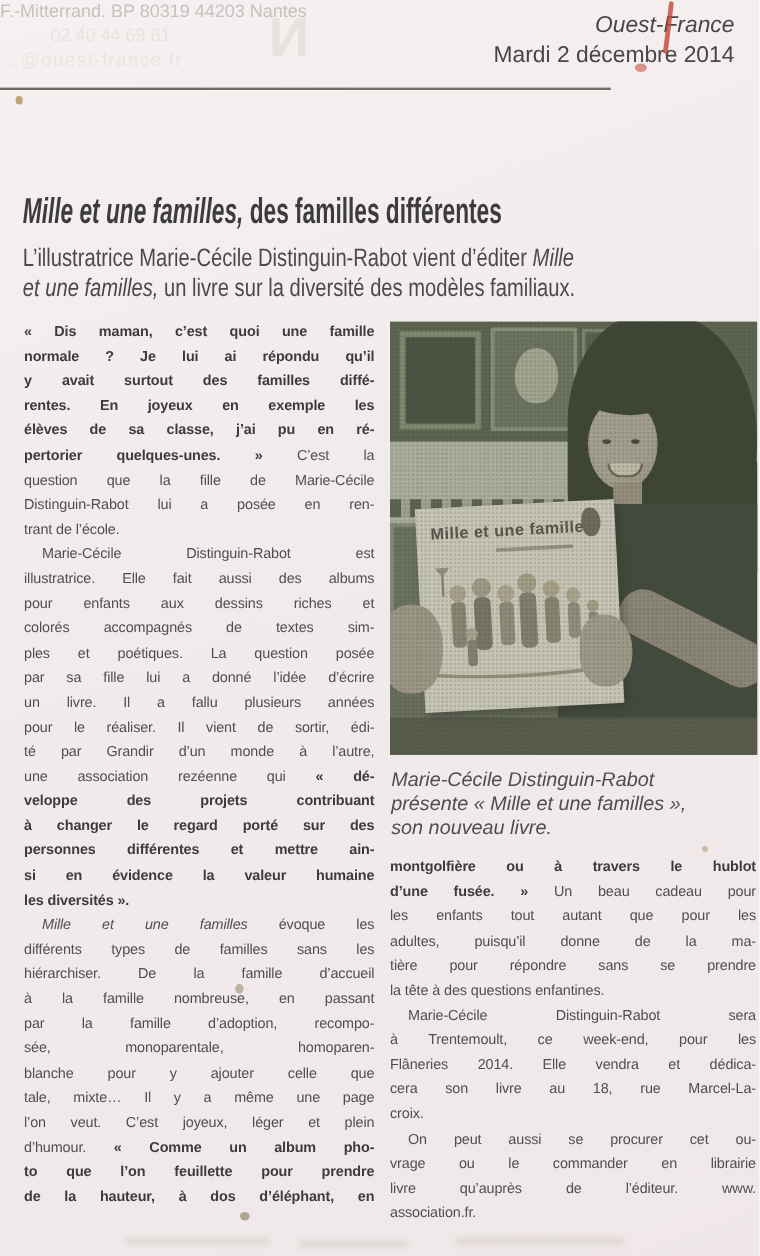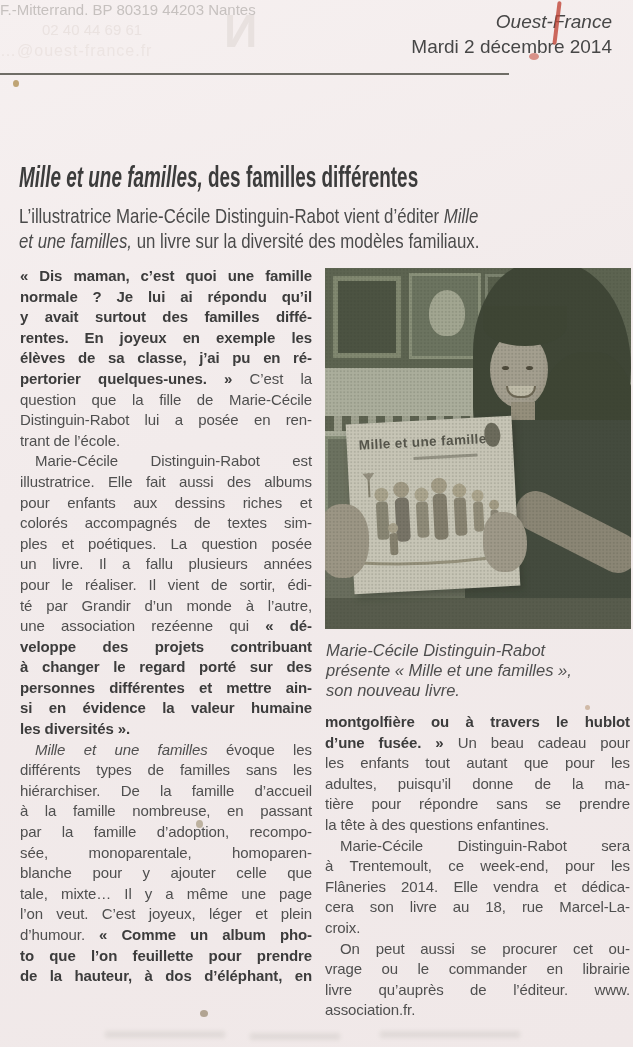--- a/index.html
+++ b/index.html
@@ -17,21 +17,21 @@
               border-radius:2px;transform:rotate(7deg);}
   .pen-dot{position:absolute;left:529px;top:53px;width:10px;height:7px;background:#c14537;opacity:.55;border-radius:50%;}
   .top-rule{position:absolute;left:0;top:73px;width:509px;height:2px;background:#6f6d66;}
   
   .headline{position:absolute;left:19px;top:160px;font-size:30px;font-weight:bold;color:#414843;
             white-space:nowrap;transform:scaleX(.63);transform-origin:left top;}
   .subhead{position:absolute;left:19px;top:203px;font-size:21px;line-height:25px;color:#4a4a4a;
            transform:scaleX(.80);transform-origin:left top;}
   .subhead .tline{white-space:nowrap;}
   
-  .textcol{font-size:15px;line-height:20.6px;color:#4f4f4f;letter-spacing:-0.1px;}
+  .textcol{font-size:12px;line-height:20.6px;color:#4f4f4f;letter-spacing:-0.1px;}
   .col-left{position:absolute;left:20px;top:266px;width:292px;}
   .col-right{position:absolute;left:325px;top:712px;width:305px;}
   .justify .tline{text-align:justify;text-align-last:justify;}
   .justify .tline.tlast{text-align-last:left;}
   .b{font-weight:bold;color:#3c3c3c;}
   .i{font-style:italic;}
   .ind{display:inline-block;width:15px;}
   
   .caption{position:absolute;left:326px;top:640px;width:300px;font-size:16.5px;line-height:20px;color:#4e4e4e;}
   
@@ -113,20 +113,21 @@
       <div class="tline"><span class="b">élèves de sa classe, j’ai pu en ré-</span></div>
       <div class="tline"><span class="b">pertorier quelques-unes. » </span><span>C’est la</span></div>
       <div class="tline"><span>question que la fille de Marie-Cécile</span></div>
       <div class="tline"><span>Distinguin-Rabot lui a posée en ren-</span></div>
       <div class="tline tlast"><span>trant de l’école.</span></div>
       <div class="tline"><span class="ind"></span><span>Marie-Cécile Distinguin-Rabot est</span></div>
       <div class="tline"><span>illustratrice. Elle fait aussi des albums</span></div>
       <div class="tline"><span>pour enfants aux dessins riches et</span></div>
       <div class="tline"><span>colorés accompagnés de textes sim-</span></div>
       <div class="tline"><span>ples et poétiques. La question posée</span></div>
+      <div class="tline"><span>par sa fille lui a donné l’idée d’écrire</span></div>
       <div class="tline"><span>un livre. Il a fallu plusieurs années</span></div>
       <div class="tline"><span>pour le réaliser. Il vient de sortir, édi-</span></div>
       <div class="tline"><span>té par Grandir d’un monde à l’autre,</span></div>
       <div class="tline"><span>une association rezéenne qui </span><span class="b">« dé-</span></div>
       <div class="tline"><span class="b">veloppe des projets contribuant</span></div>
       <div class="tline"><span class="b">à changer le regard porté sur des</span></div>
       <div class="tline"><span class="b">personnes différentes et mettre ain-</span></div>
       <div class="tline"><span class="b">si en évidence la valeur humaine</span></div>
       <div class="tline tlast"><span class="b">les diversités ».</span></div>
       <div class="tline"><span class="ind"></span><span class="i">Mille et une familles</span><span> évoque les</span></div>

